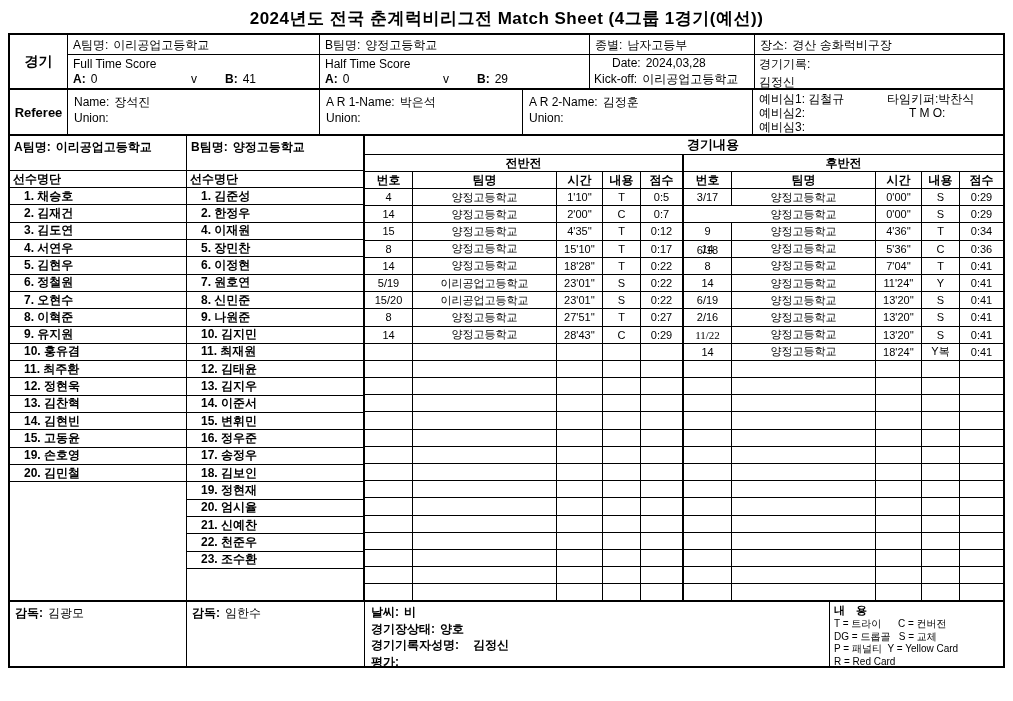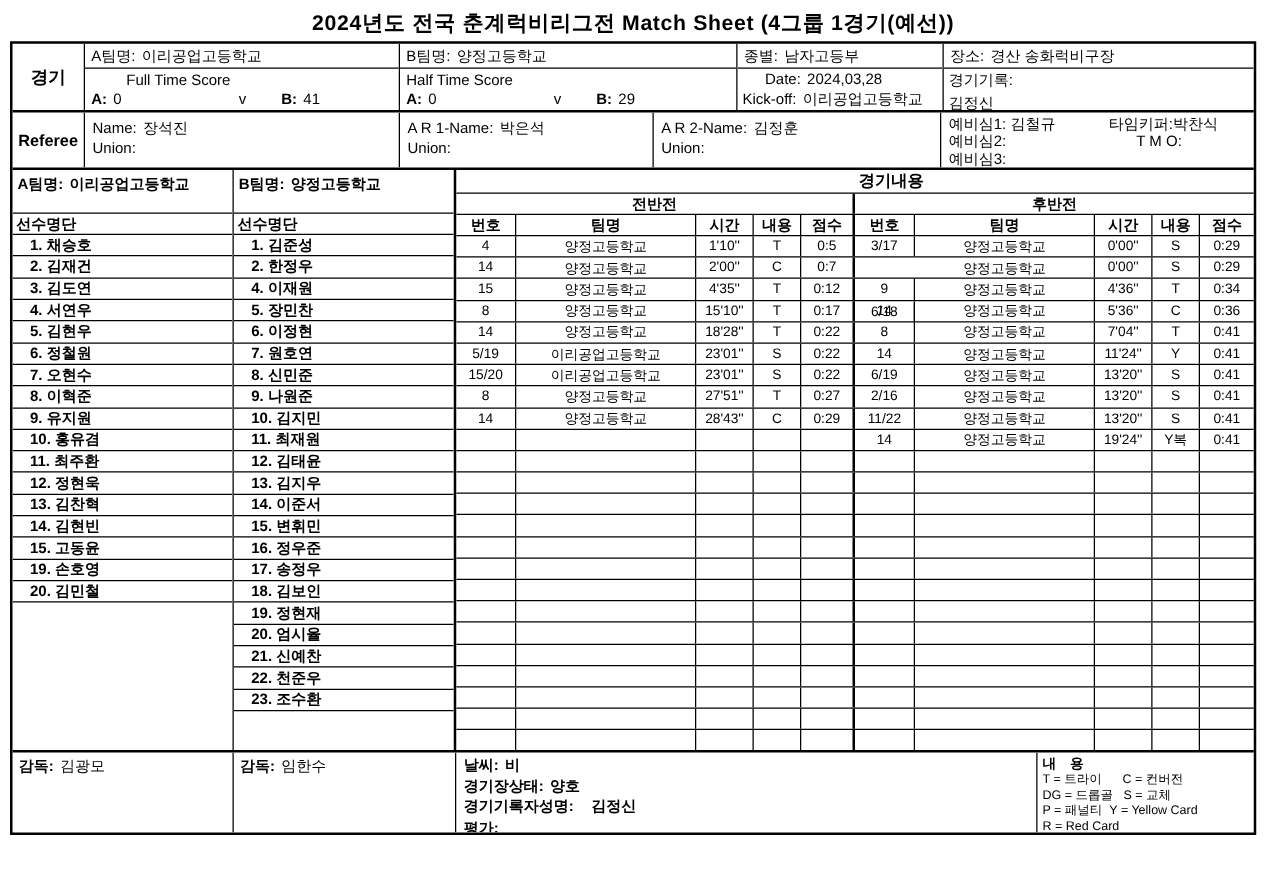--- a/index.html
+++ b/index.html
@@ -55,21 +55,21 @@
   <div class="outer">
 
     <div class="cell bb2" style="left:0;top:0;width:993px;height:55px;">
       <div class="cell br1 ctr b" style="left:0;top:0;width:58px;height:53px;font-size:14px;">
         <span>경기</span>
       </div>
       <div class="cell br1" style="left:58px;top:0;width:252px;height:53px;">
         <div class="subhead">
           <span class="lbl">A팀명:</span><span>이리공업고등학교</span>
         </div>
-        <div class="pad" style="padding-bottom:0;margin-left:28px;">Full Time Score</div>
+        <div class="pad" style="padding-bottom:0;">Full Time Score</div>
         <div class="score-line">
           <span class="seg-a"><span class="b lbl">A:</span><span>0</span></span>
           <span class="seg-v">v</span>
           <span><span class="b lbl">B:</span><span>41</span></span>
         </div>
       </div>
       <div class="cell br1" style="left:310px;top:0;width:270px;height:53px;">
         <div class="subhead">
           <span class="lbl">B팀명:</span><span>양정고등학교</span>
         </div>
@@ -299,35 +299,35 @@
               <div class="mcell br1" style="width: 46px;">13'20''</div>
               <div class="mcell br1" style="width: 38px;">S</div>
               <div class="mcell" style="width: 43px;">0:41</div>
             </div>
             <div class="mrow">
               <div class="mcell br1" style="width: 48px;">14</div>
               <div class="mcell br1" style="width: 144px;">양정고등학교</div>
               <div class="mcell br1" style="width: 46px;">28'43''</div>
               <div class="mcell br1" style="width: 38px;">C</div>
               <div class="mcell br2" style="width: 43px;">0:29</div>
-              <div class="mcell br1" style="width: 48px;">11/22</div>
+              <div class="mcell br1" style="width: 48px; font-family: Liberation Serif, serif;">11/22</div>
               <div class="mcell br1" style="width: 144px;">양정고등학교</div>
               <div class="mcell br1" style="width: 46px;">13'20''</div>
               <div class="mcell br1" style="width: 38px;">S</div>
               <div class="mcell" style="width: 43px;">0:41</div>
             </div>
             <div class="mrow">
               <div class="mcell br1" style="width: 48px;"></div>
               <div class="mcell br1" style="width: 144px;"></div>
               <div class="mcell br1" style="width: 46px;"></div>
               <div class="mcell br1" style="width: 38px;"></div>
               <div class="mcell br2" style="width: 43px;"></div>
               <div class="mcell br1" style="width: 48px;">14</div>
               <div class="mcell br1" style="width: 144px;">양정고등학교</div>
-              <div class="mcell br1" style="width: 46px;">19'24''</div>
+              <div class="mcell br1" style="width: 46px;">18'24''</div>
               <div class="mcell br1" style="width: 38px;">Y복</div>
               <div class="mcell" style="width: 43px;">0:41</div>
             </div>
             <div class="mrow">
               <div class="mcell br1" style="width: 48px;"></div>
               <div class="mcell br1" style="width: 144px;"></div>
               <div class="mcell br1" style="width: 46px;"></div>
               <div class="mcell br1" style="width: 38px;"></div>
               <div class="mcell br2" style="width: 43px;"></div>
               <div class="mcell br1" style="width: 48px;"></div>

